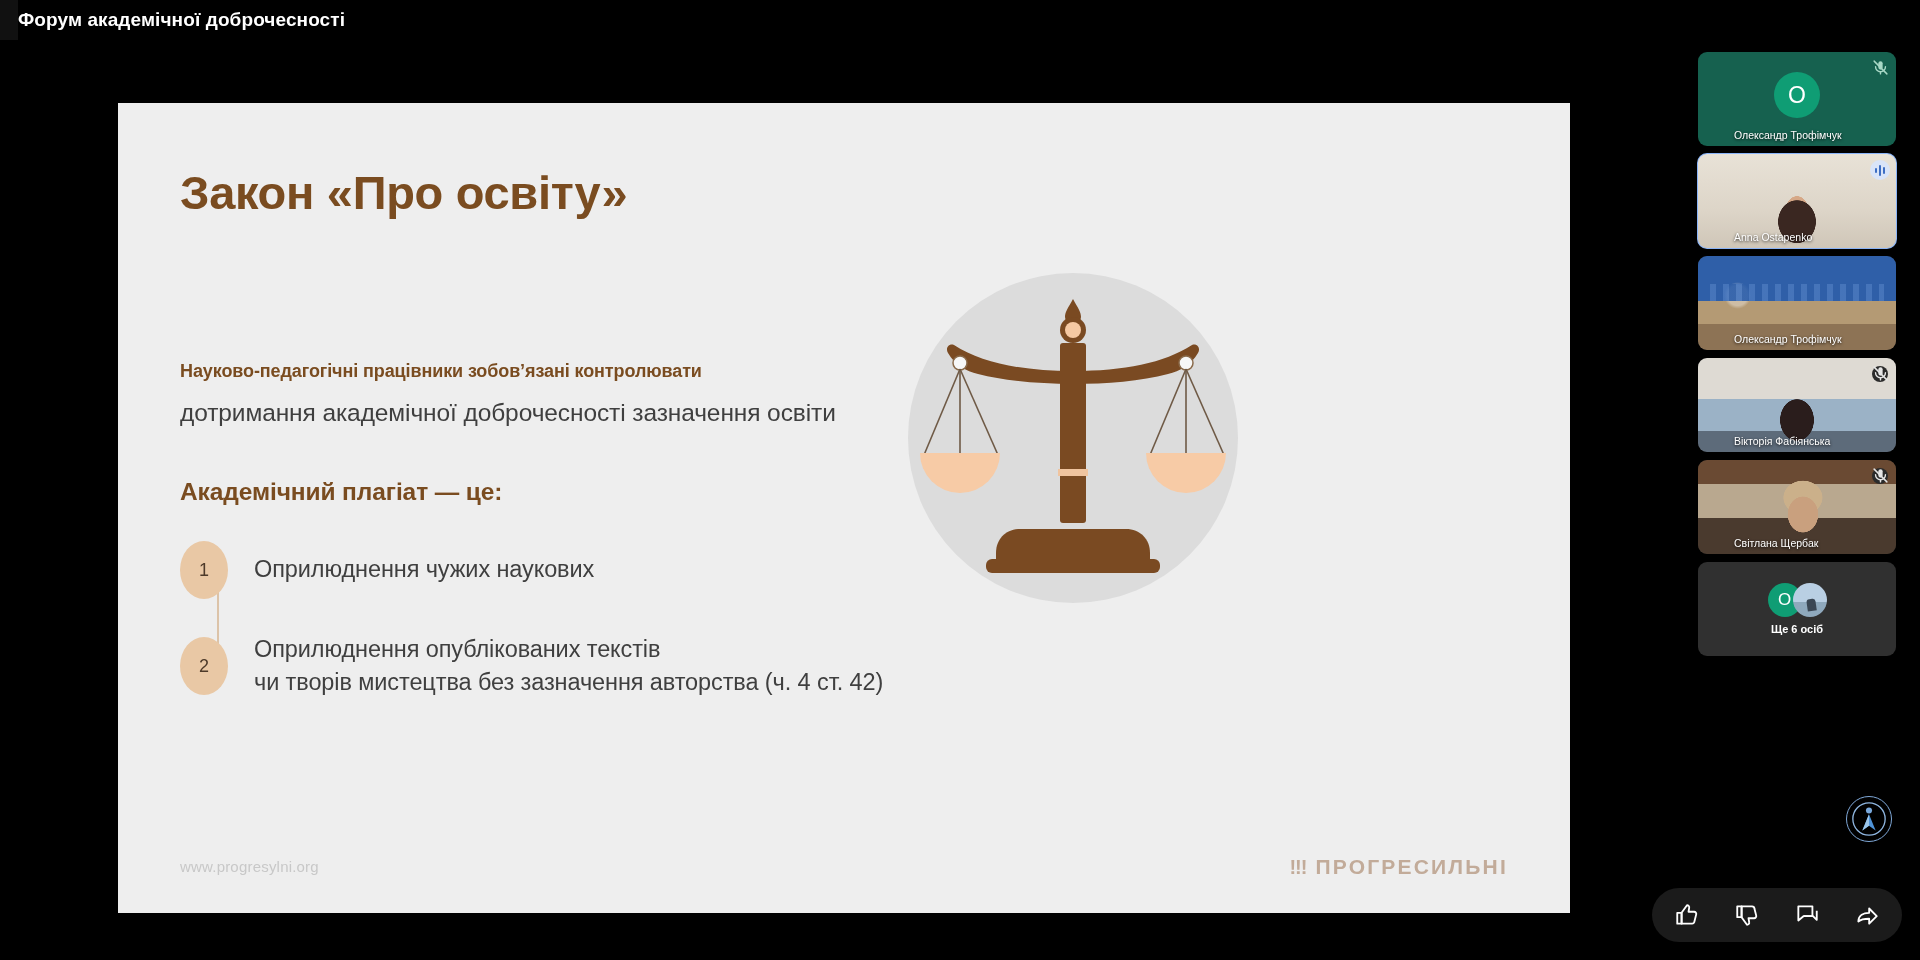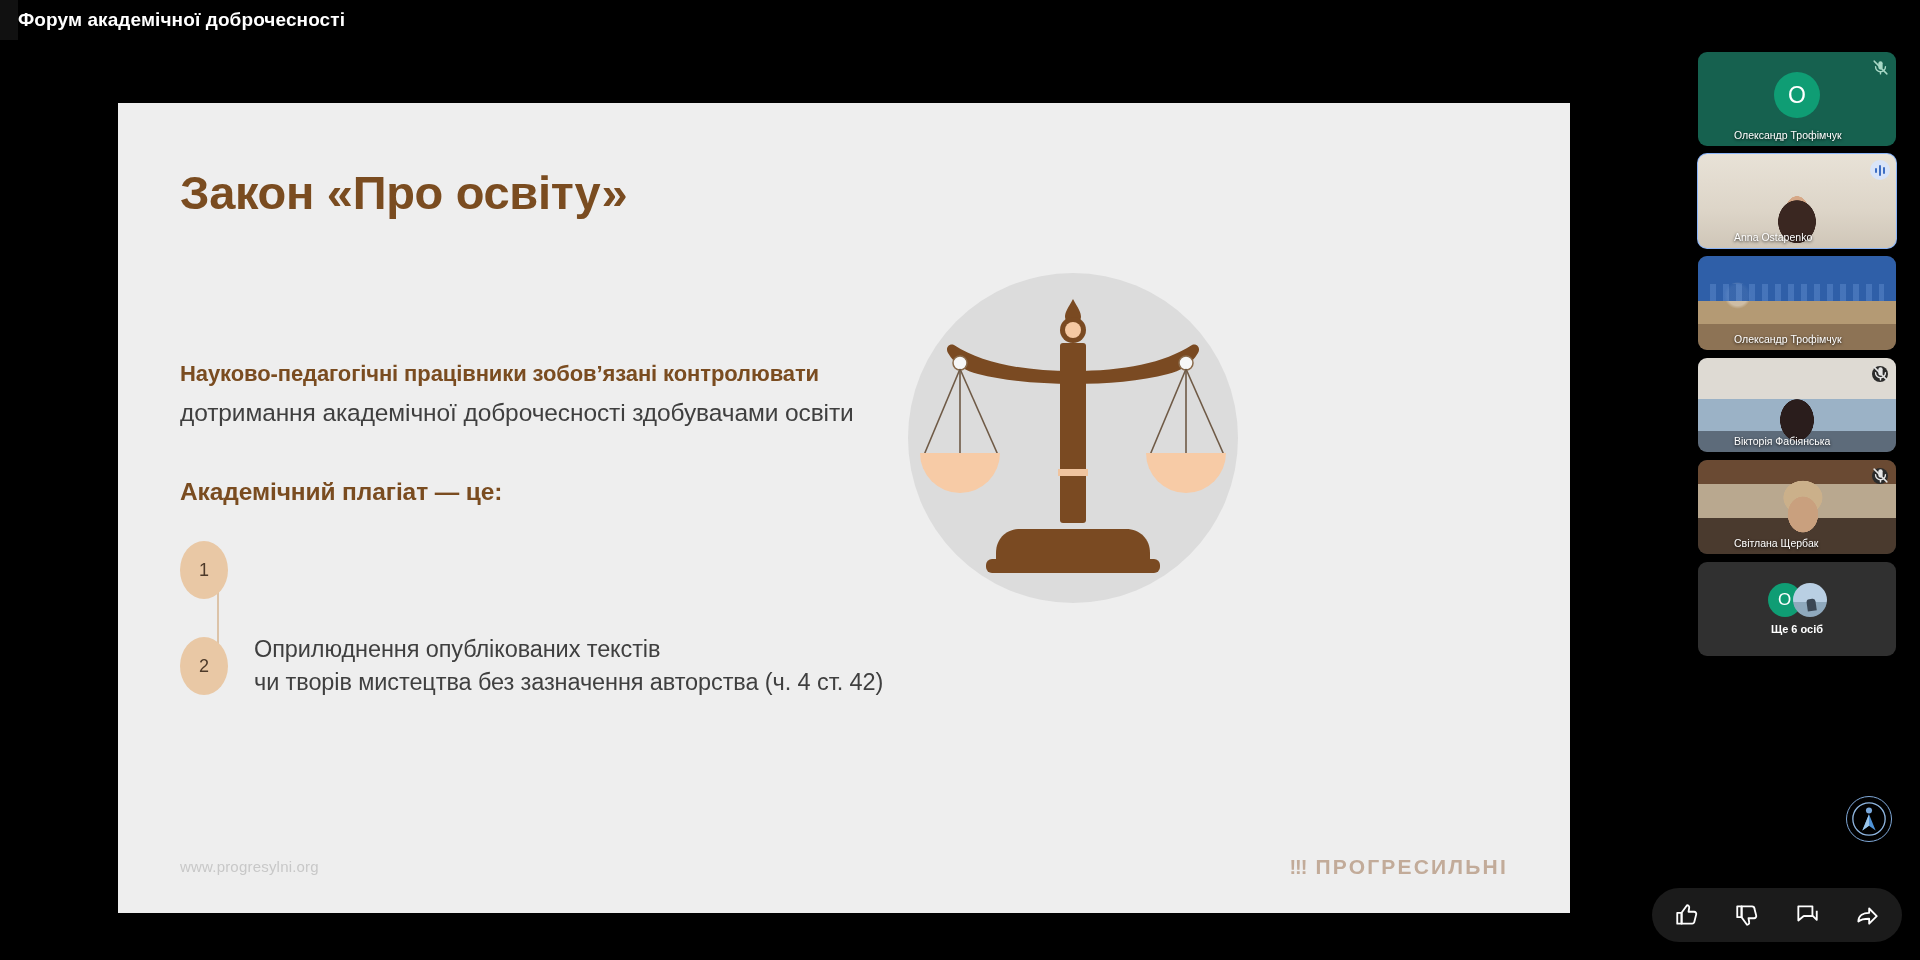--- a/index.html
+++ b/index.html
@@ -42,21 +42,21 @@
   }
 
   .slide-title {
     position: absolute; left: 62px; top: 62px;
     font-size: 47px; font-weight: bold; color: #7a4c20;
     letter-spacing: -0.3px;
   }
 
   .lead-bold {
     position: absolute; left: 62px; top: 258px;
-    font-size: 22px; font-weight: bold; color: #7a4c20;
+    font-size: 18px; font-weight: bold; color: #7a4c20;
     letter-spacing: -0.1px;
   }
   .lead-regular {
     position: absolute; left: 62px; top: 296px;
     font-size: 24.5px; font-weight: normal; color: #3f3f3f;
     letter-spacing: -0.1px;
   }
   .subhead {
     position: absolute; left: 62px; top: 375px;
     font-size: 24.5px; font-weight: bold; color: #7a4c20;
@@ -221,30 +221,31 @@
     <div class="title">Форум академічної доброчесності</div>
   </div>
 
   <div class="stage">
     <div class="slide-frame">
       <div class="slide">
 
         <div class="slide-title">Закон «Про освіту»</div>
 
         <div class="lead-bold">Науково-педагогічні працівники зобов’язані контролювати</div>
-        <div class="lead-regular">дотримання академічної доброчесності здобувачами освіти</div>
+        <div class="lead-regular">дотримання академічної доброчесності зазначення освіти</div>
 
         <div class="subhead">Академічний плагіат — це:</div>
 
         <div class="list">
           <div class="list-connector"></div>
 
           <div class="list-item">
             <div class="bullet-num">1</div>
             <div class="item-text">
+              <div>Оприлюднення чужих наукових</div>
             </div>
           </div>
 
           <div class="list-item">
             <div class="bullet-num">2</div>
             <div class="item-text">
               <div>Оприлюднення опублікованих текстів</div>
               <div>чи творів мистецтва без зазначення авторства (ч. 4 ст. 42)</div>
             </div>
           </div>

